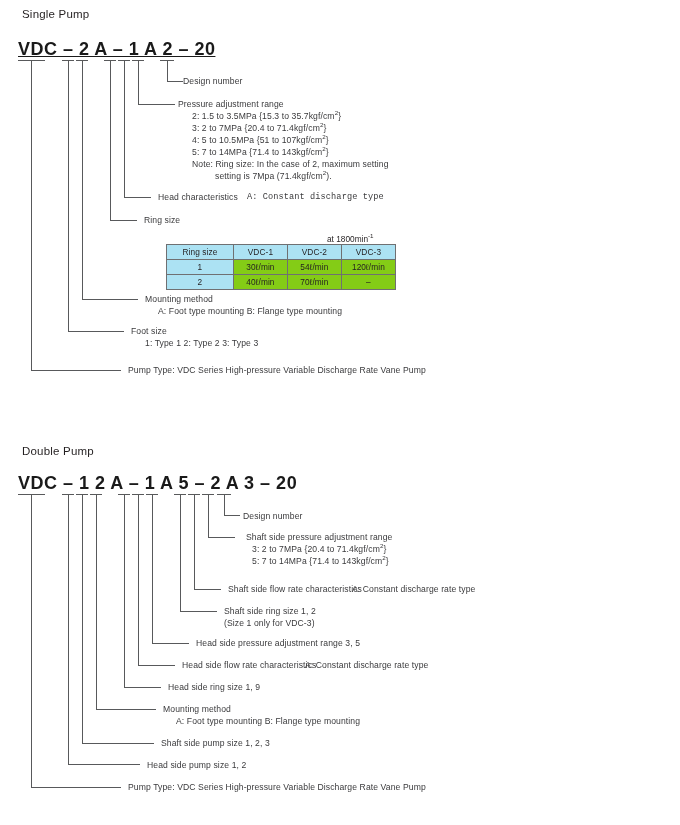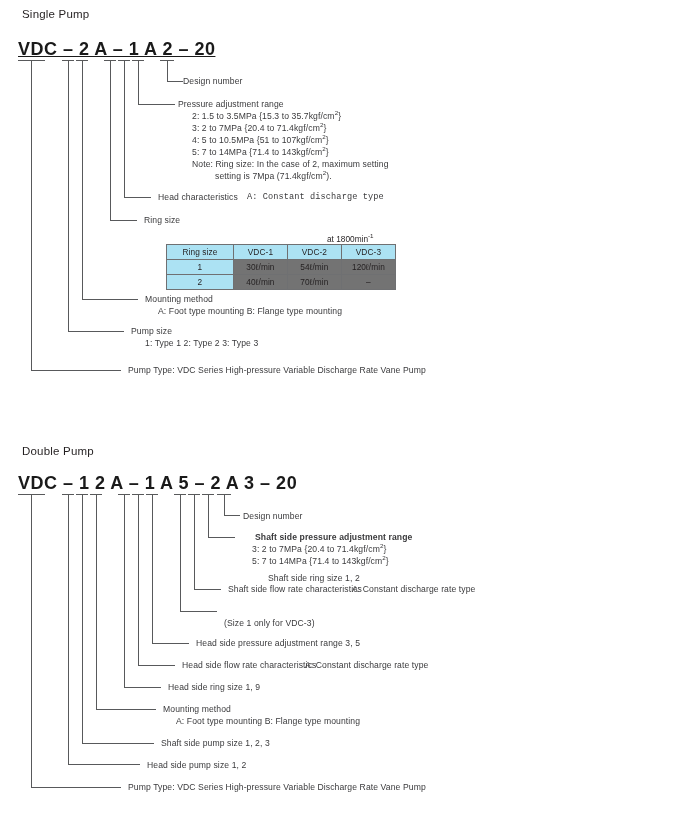--- a/index.html
+++ b/index.html
@@ -39,21 +39,21 @@
   .tbl td,.tbl th{
     border:1px solid #6f7072;
     text-align:center;
     padding:0;
     height:14px;
     font-weight:normal;
     letter-spacing:.1px;
   }
   .tbl th{background:#ace2f3;}
   .tbl td.rs{background:#ace2f3;}
-  .tbl td{background:#737373;}
+  .tbl td{background:#84cc16;}
   .tcap{
     position:absolute;font-size:8.3px;color:#231f20;white-space:nowrap;
   }
 </style>
 </head>
 <body>
 
 <div class="sec">
 
   <div class="sect-title" style="left:22px;top:8px;">Single Pump</div>
@@ -141,21 +141,21 @@
         <td>40ℓ/min</td>
         <td>70ℓ/min</td>
         <td>–</td>
       </tr>
     </tbody>
   </table>
 
   <div class="lbl" style="left:145px;top:294px;">Mounting method</div>
   <div class="lbl" style="left:158px;top:306px;">A: Foot type mounting    B: Flange type mounting</div>
 
-  <div class="lbl" style="left:131px;top:326px;">Pump size</div>
+  <div class="lbl" style="left:131px;top:326px;">Foot size</div>
   <div class="lbl" style="left:145px;top:338px;">1: Type 1    2: Type 2    3: Type 3</div>
 
   <div class="lbl" style="left:128px;top:365px;">Pump Type: VDC Series High-pressure Variable Discharge Rate Vane Pump</div>
 </div>
 
 <div class="sec">
 
   <div class="sect-title" style="left:22px;top:445px;">Double Pump</div>
 
   <div class="code" style="left:18px;top:473px;">VDC – 1 2 A – 1 A 5 – 2 A 3 – 20</div>
@@ -200,33 +200,33 @@
   <div class="hline" style="left:152px;top:643px;width:37px;"></div>
   <div class="hline" style="left:138px;top:665px;width:37px;"></div>
   <div class="hline" style="left:124px;top:687px;width:37px;"></div>
   <div class="hline" style="left:96px;top:709px;width:60px;"></div>
   <div class="hline" style="left:82px;top:743px;width:72px;"></div>
   <div class="hline" style="left:68px;top:764px;width:72px;"></div>
   <div class="hline" style="left:31px;top:787px;width:90px;"></div>
 
   <div class="lbl" style="left:243px;top:511px;">Design number</div>
 
-  <div class="lbl" style="left:255px;top:532px;font-weight:bold;">Shaft side pressure adjustment range</div>
+  <div class="lbl" style="left:246px;top:532px;">Shaft side pressure adjustment range</div>
 
   <div class="lbl" style="left:252px;top:544px;">
     <span>3: 2 to 7MPa {20.4 to 71.4kgf/cm</span><span class="sup">2</span>}
   </div>
   <div class="lbl" style="left:252px;top:556px;">
     <span>5: 7 to 14MPa {71.4 to 143kgf/cm</span><span class="sup">2</span>}
   </div>
 
   <div class="lbl" style="left:228px;top:584px;">Shaft side flow rate characteristics</div>
   <div class="lbl" style="left:352px;top:584px;">A: Constant discharge rate type</div>
 
-  <div class="lbl" style="left:224px;top:573px;margin-left:44px;">Shaft side ring size 1, 2</div>
+  <div class="lbl" style="left:224px;top:606px;">Shaft side ring size 1, 2</div>
   <div class="lbl" style="left:224px;top:618px;">(Size 1 only for VDC-3)</div>
 
   <div class="lbl" style="left:196px;top:638px;">Head side pressure adjustment range 3, 5</div>
 
   <div class="lbl" style="left:182px;top:660px;">Head side flow rate characteristics</div>
   <div class="lbl" style="left:305px;top:660px;">A: Constant discharge rate type</div>
 
   <div class="lbl" style="left:168px;top:682px;">Head side ring size 1, 9</div>
 
   <div class="lbl" style="left:163px;top:704px;">Mounting method</div>

